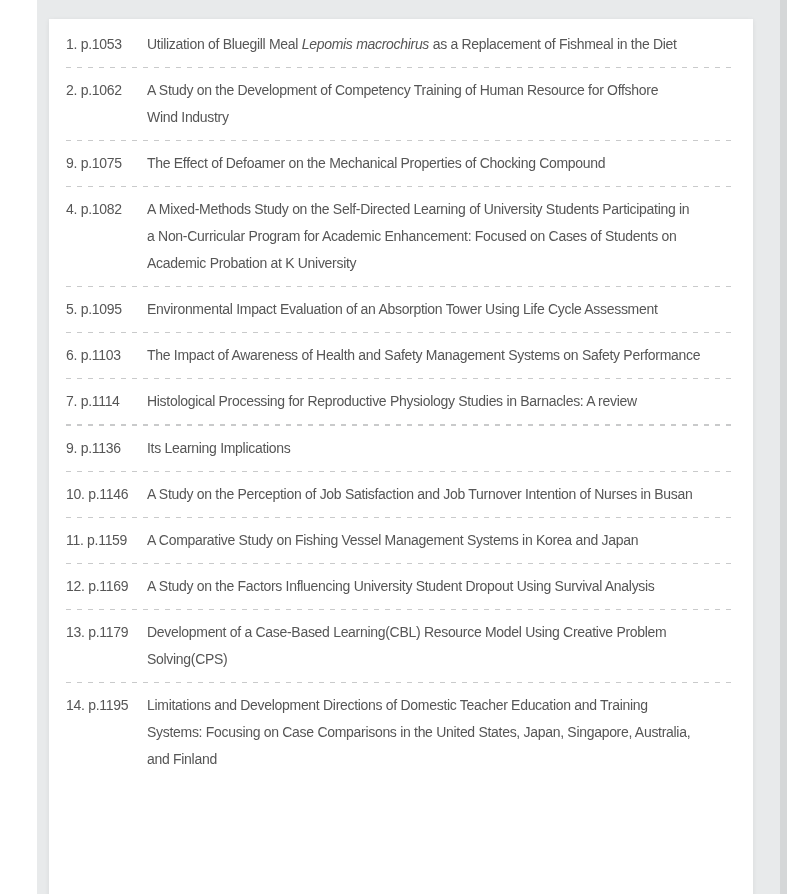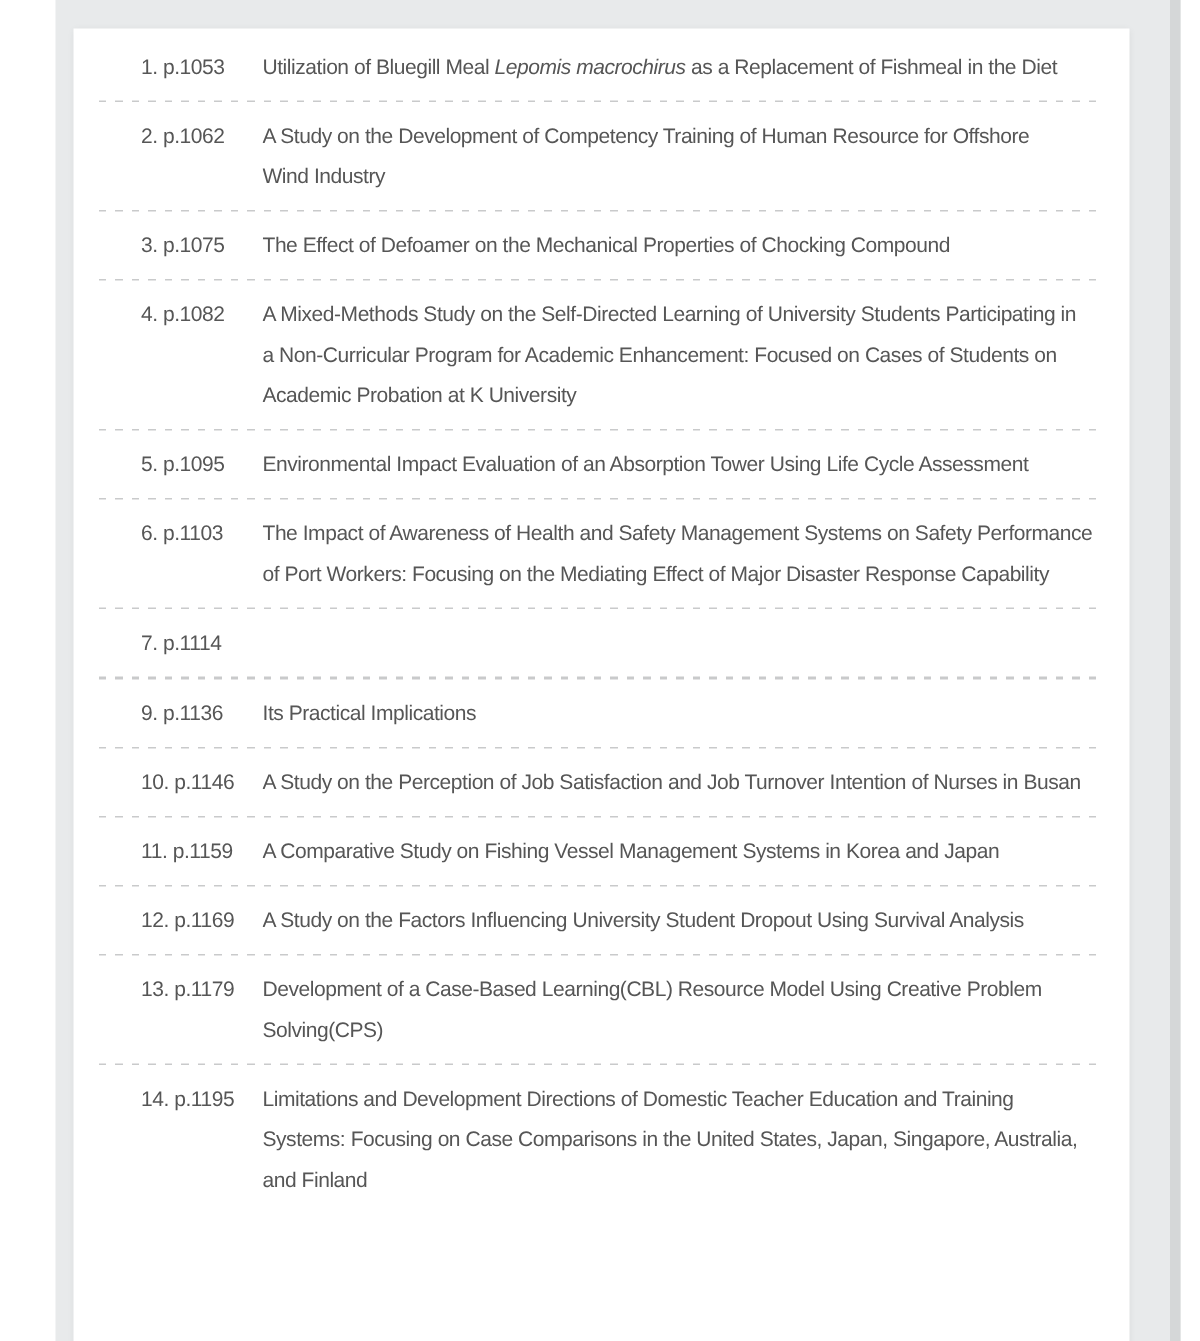--- a/index.html
+++ b/index.html
@@ -25,21 +25,20 @@
     position:absolute;left:12px;top:19px;width:704px;height:1000px;
     background:var(--card-bg);
     box-shadow:0 1px 5px rgba(0,0,0,0.07);
     padding:3px 20px 0 17px;
   }
   ul.toc{list-style:none;}
   li.entry{
     display:flex;
     align-items:flex-start;
     padding:9px 0;
-    margin-left:28px;
   }
   .sep{
     height:1px;
     background-image:repeating-linear-gradient(to right,
       var(--divider) 0, var(--divider) 5px,
       transparent 5px, transparent 11px);
   }
   .label{
     flex:0 0 81px;
     font-size:14px;
@@ -78,21 +77,21 @@
         <li class="sep"></li>
         <li class="entry">
           <span class="label">2. p.1062</span>
           <div class="title">
             <div class="tline"><span>A Study on the Development of Competency Training of Human Resource for Offshore</span></div>
             <div class="tline"><span>Wind Industry</span></div>
           </div>
         </li>
         <li class="sep"></li>
         <li class="entry">
-          <span class="label">3. p.1075</span>
+          <span class="label">9. p.1075</span>
           <div class="title">
             <div class="tline"><span>The Effect of Defoamer on the Mechanical Properties of Chocking Compound</span></div>
           </div>
         </li>
         <li class="sep"></li>
         <li class="entry">
           <span class="label">4. p.1082</span>
           <div class="title">
             <div class="tline"><span>A Mixed-Methods Study on the Self-Directed Learning of University Students Participating in</span></div>
             <div class="tline"><span>a Non-Curricular Program for Academic Enhancement: Focused on Cases of Students on</span></div>
@@ -104,33 +103,35 @@
           <span class="label">5. p.1095</span>
           <div class="title">
             <div class="tline"><span>Environmental Impact Evaluation of an Absorption Tower Using Life Cycle Assessment</span></div>
           </div>
         </li>
         <li class="sep"></li>
         <li class="entry">
           <span class="label">6. p.1103</span>
           <div class="title">
             <div class="tline"><span>The Impact of Awareness of Health and Safety Management Systems on Safety Performance</span></div>
-            <div class="tline"><span>of Port Workers: Focusing on the Mediating Effect of Major Disaster Response Capability</span></div>
           </div>
         </li>
         <li class="sep"></li>
         <li class="entry">
           <span class="label">7. p.1114</span>
+          <div class="title">
+            <div class="tline"><span>Histological Processing for Reproductive Physiology Studies in Barnacles: A review</span></div>
+          </div>
         </li>
         <li class="sep"></li>
         <li class="sep"></li>
         <li class="entry">
           <span class="label">9. p.1136</span>
           <div class="title">
-            <div class="tline"><span>Its Practical Implications</span></div>
+            <div class="tline"><span>Its Learning Implications</span></div>
           </div>
         </li>
         <li class="sep"></li>
         <li class="entry">
           <span class="label">10. p.1146</span>
           <div class="title">
             <div class="tline"><span>A Study on the Perception of Job Satisfaction and Job Turnover Intention of Nurses in Busan</span></div>
           </div>
         </li>
         <li class="sep"></li>

